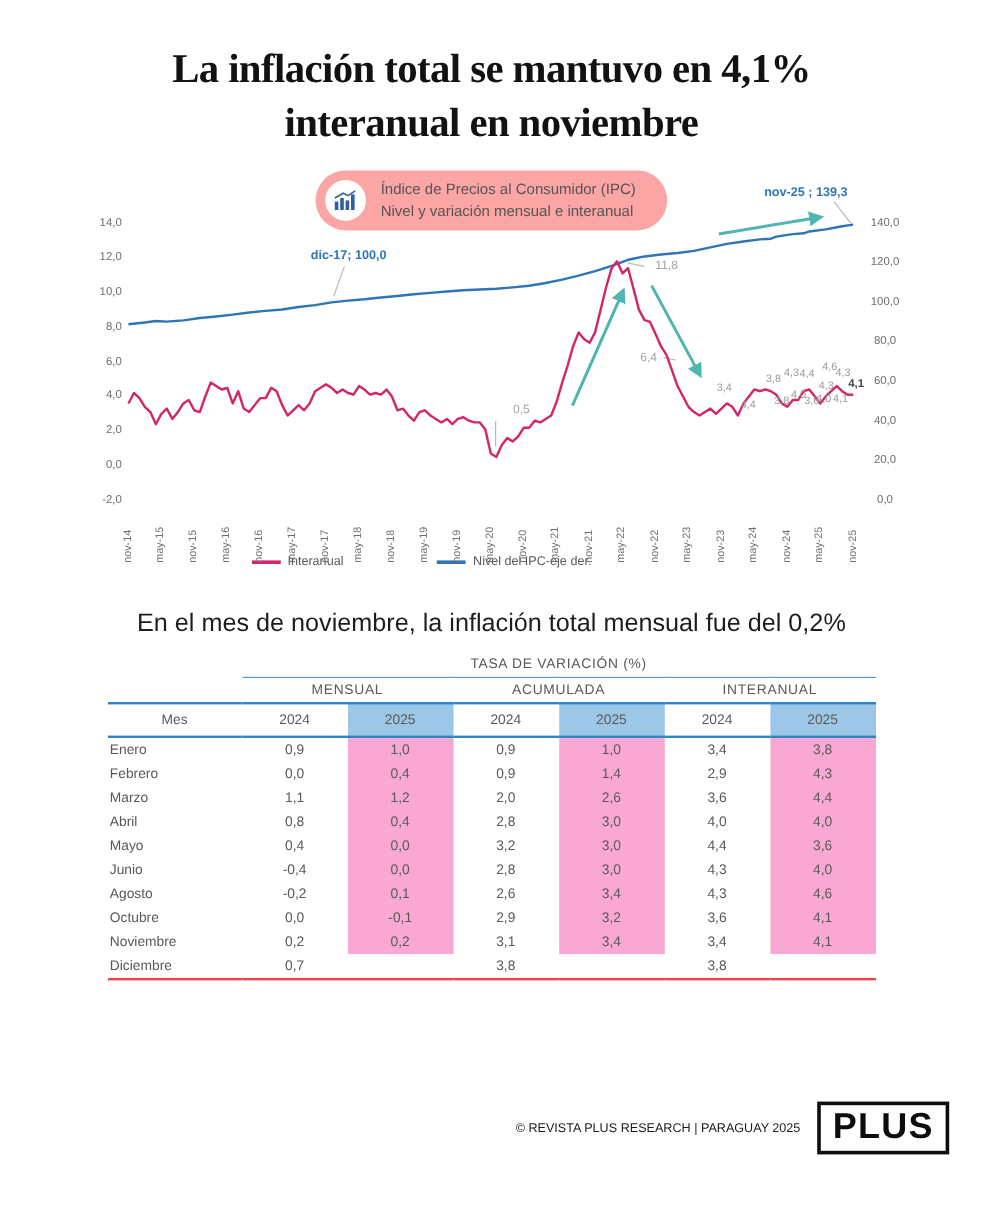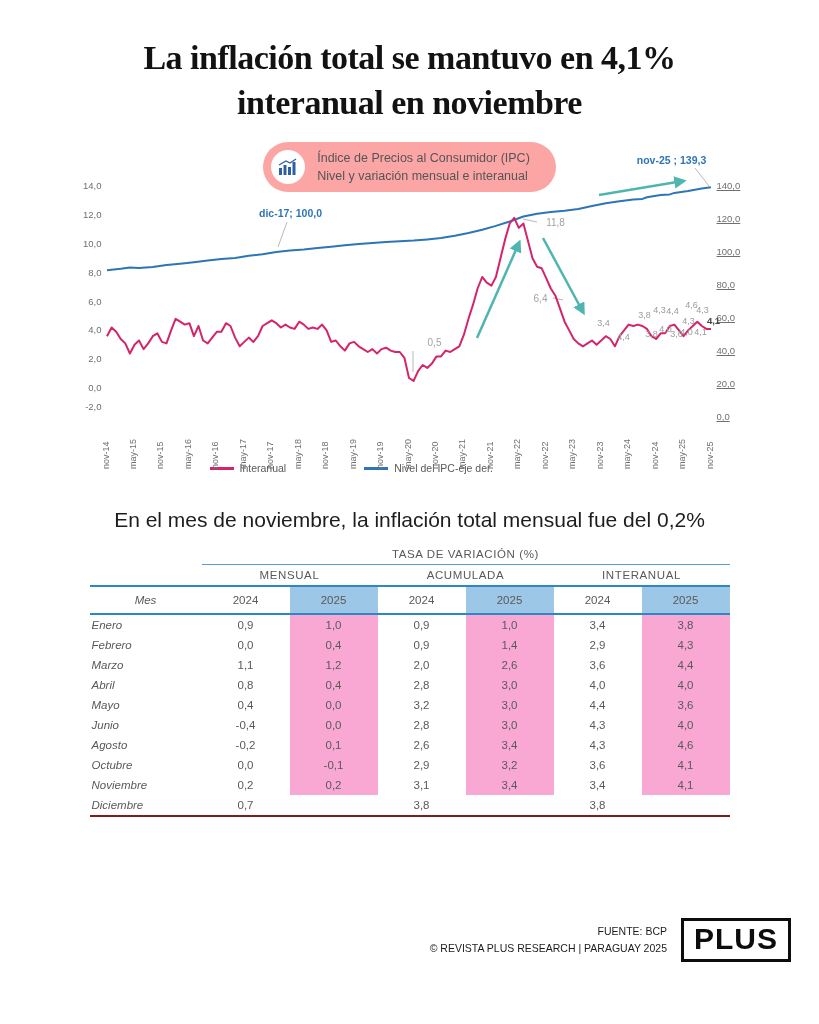--- a/index.html
+++ b/index.html
@@ -13,46 +13,46 @@
   .pill{margin:16px auto 0;background:#fca5a5;border-radius:26px;display:flex;align-items:center;
         gap:12px;padding:7px 26px 7px 8px;width:fit-content;position:relative;z-index:3;}
   .pill-circle{width:34px;height:34px;border-radius:50%;background:#fff;display:flex;
                align-items:center;justify-content:center;}
   .pill-text{font-size:12.5px;color:#555;line-height:1.45;text-align:left;}
   
   .chart{position:relative;width:700px;margin:-16px auto 0;height:316px;flex:none;}
   .chart svg.plot{position:absolute;left:47px;top:10px;overflow:visible;}
   .axis-lab{position:absolute;font-size:9.5px;color:#6f6f6f;width:42px;}
   .axis-left{left:0;text-align:right;}
-  .axis-right{left:657px;text-align:left;text-decoration:underline;}
+  .axis-right{left:657px;text-align:center;}
   .xlab{position:absolute;font-size:9px;color:#6f6f6f;writing-mode:vertical-rl;
         transform:rotate(180deg);height:46px;line-height:10px;}
   .ann{position:absolute;transform:translate(-50%,-50%);white-space:nowrap;z-index:2;}
   .ann-gray{font-size:10px;color:#a3a3a3;}
   .ann-pt{font-size:9px;color:#9b9b9b;}
   .ann-pt.dark{color:#454545;font-weight:700;font-size:9.5px;}
   .ann-blue{font-size:10.5px;font-weight:700;color:#2e75b6;}
   .legend{position:absolute;top:286px;left:150px;display:flex;gap:78px;}
   .leg-item{display:flex;align-items:center;gap:6px;font-size:10.5px;color:#595959;}
   .leg-swatch{width:24px;height:3px;display:inline-block;}
   
   .t-subtitle{margin:16px 0 0;text-align:center;font-size:21px;color:#1d1d1d;}
   table.vt{border-collapse:collapse;margin:12px auto 0;width:640px;table-layout:fixed;}
   table.vt th,table.vt td{font-weight:400;font-size:11.5px;color:#595959;padding:4px 2px;}
   th.super{font-size:10px;color:#7a7a7a;letter-spacing:.6px;border-bottom:1px solid #5b9bd5;
            padding-bottom:5px;}
   th.group{font-size:11px;color:#7a7a7a;letter-spacing:.6px;padding:7px 0 6px;}
   tr.hdr th{border-top:2px solid #2e86c5;border-bottom:2px solid #2e86c5;padding:7px 0;}
-  td.mes,th.mes{text-align:left;padding-left:16px;width:108px;font-style:italic;}
+  td.mes,th.mes{text-align:left;padding-left:16px;width:108px;}
   th.mes{text-align:center;}
   td.val,th.val{text-align:center;}
   .fill-h{background:#9dc7e6;}
   .fill-b{background:#f9a8d4;}
   td.bold{font-weight:700;color:#3c3c3c;}
-  tr.last td{border-bottom:2px solid #7f1d1d;}
+  tr.last td{border-bottom:2px solid #ef4444;}
   
   .footer{margin-top:auto;display:flex;justify-content:flex-end;align-items:center;
           padding:0 28px 26px 0;gap:14px;}
   .credits{text-align:right;font-size:10.5px;color:#1c1c1c;line-height:1.6;}
   .plus-logo{border:3px solid #0d0d0d;color:#0d0d0d;font-weight:700;font-size:30px;
              letter-spacing:1px;padding:1px 10px 3px;font-family:"Liberation Sans",sans-serif;}
 </style>
 </head>
 <body>
 
@@ -112,21 +112,21 @@
       </span>
     </div>
   <div class="axis-lab axis-left" style="top: 4px;">14,0</div>
       <div class="axis-lab axis-left" style="top: 32.875px;">12,0</div>
       <div class="axis-lab axis-left" style="top: 61.75px;">10,0</div>
       <div class="axis-lab axis-left" style="top: 90.625px;">8,0</div>
       <div class="axis-lab axis-left" style="top: 119.5px;">6,0</div>
       <div class="axis-lab axis-left" style="top: 148.375px;">4,0</div>
       <div class="axis-lab axis-left" style="top: 177.25px;">2,0</div>
       <div class="axis-lab axis-left" style="top: 206.125px;">0,0</div>
-      <div class="axis-lab axis-left" style="top: 225px;">-2,0</div>
+      <div class="axis-lab axis-left" style="top: 235px;">-2,0</div>
       <div class="axis-lab axis-right" style="top: 4px;">140,0</div>
       <div class="axis-lab axis-right" style="top: 37px;">120,0</div>
       <div class="axis-lab axis-right" style="top: 70px;">100,0</div>
       <div class="axis-lab axis-right" style="top: 103px;">80,0</div>
       <div class="axis-lab axis-right" style="top: 136px;">60,0</div>
       <div class="axis-lab axis-right" style="top: 169px;">40,0</div>
       <div class="axis-lab axis-right" style="top: 202px;">20,0</div>
       <div class="axis-lab axis-right" style="top: 235px;">0,0</div>
       <div class="xlab" style="left: 41px; top: 247px;">nov-14</div>
       <div class="xlab" style="left: 68.4545px; top: 247px;">may-15</div>
@@ -285,19 +285,18 @@
           <td class="val">3,8</td>
           <td class="val"></td>
           <td class="val">3,8</td>
           <td class="val"></td>
         </tr>
       </tbody>
   </table>
 
   <div class="footer">
     <div class="credits">
-      <div>FUENTE: BCP</div>
       <div>© REVISTA PLUS RESEARCH | PARAGUAY 2025</div>
     </div>
     <div class="plus-logo">PLUS</div>
   </div>
 
 </div>
 
 </body></html>

